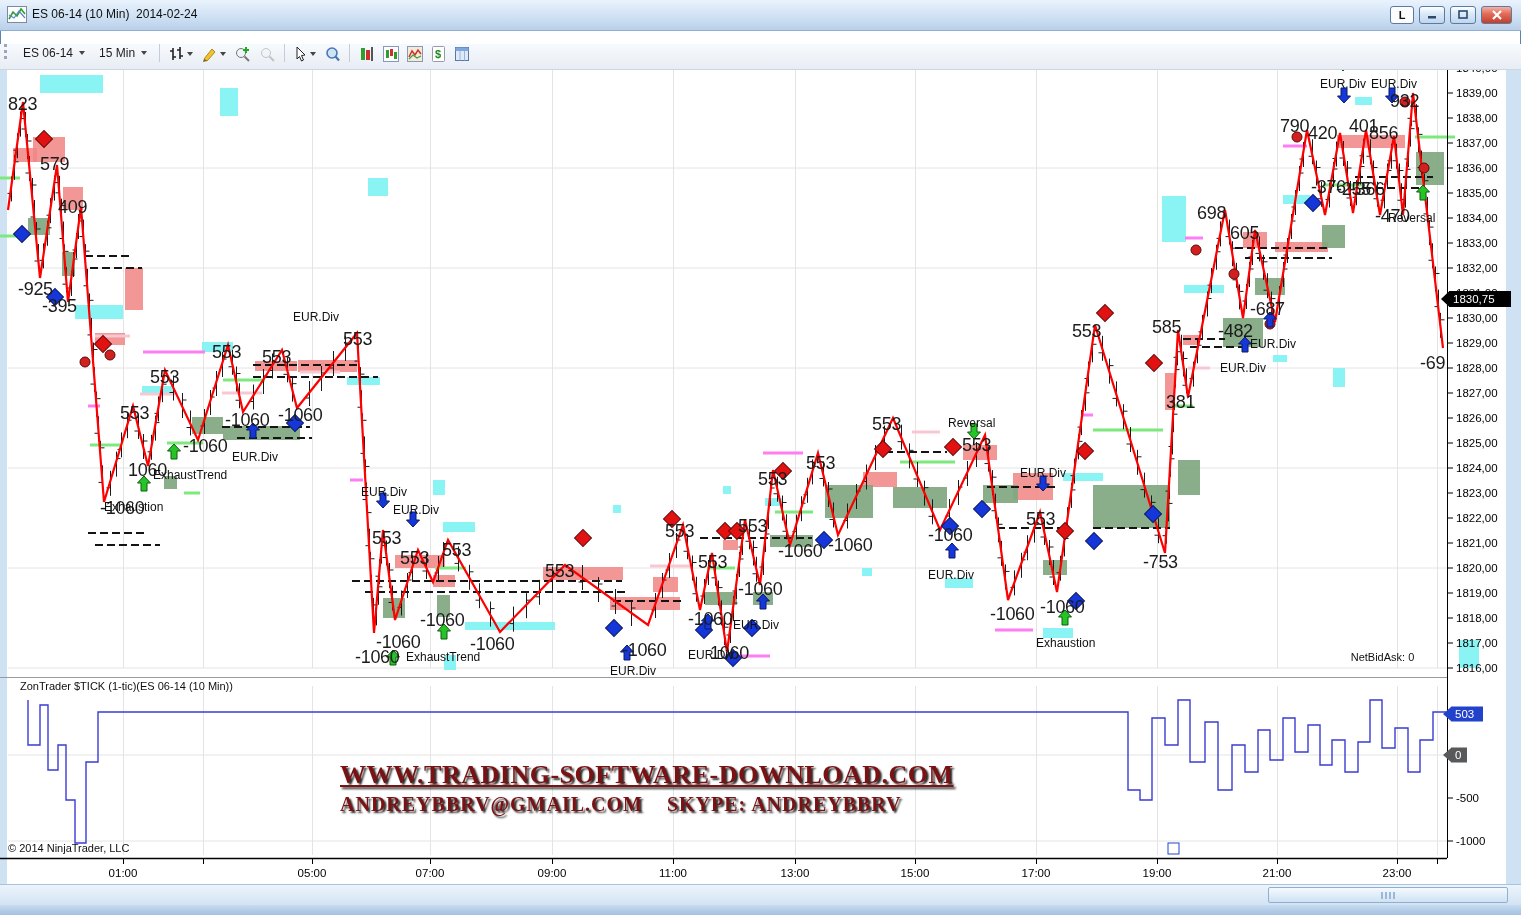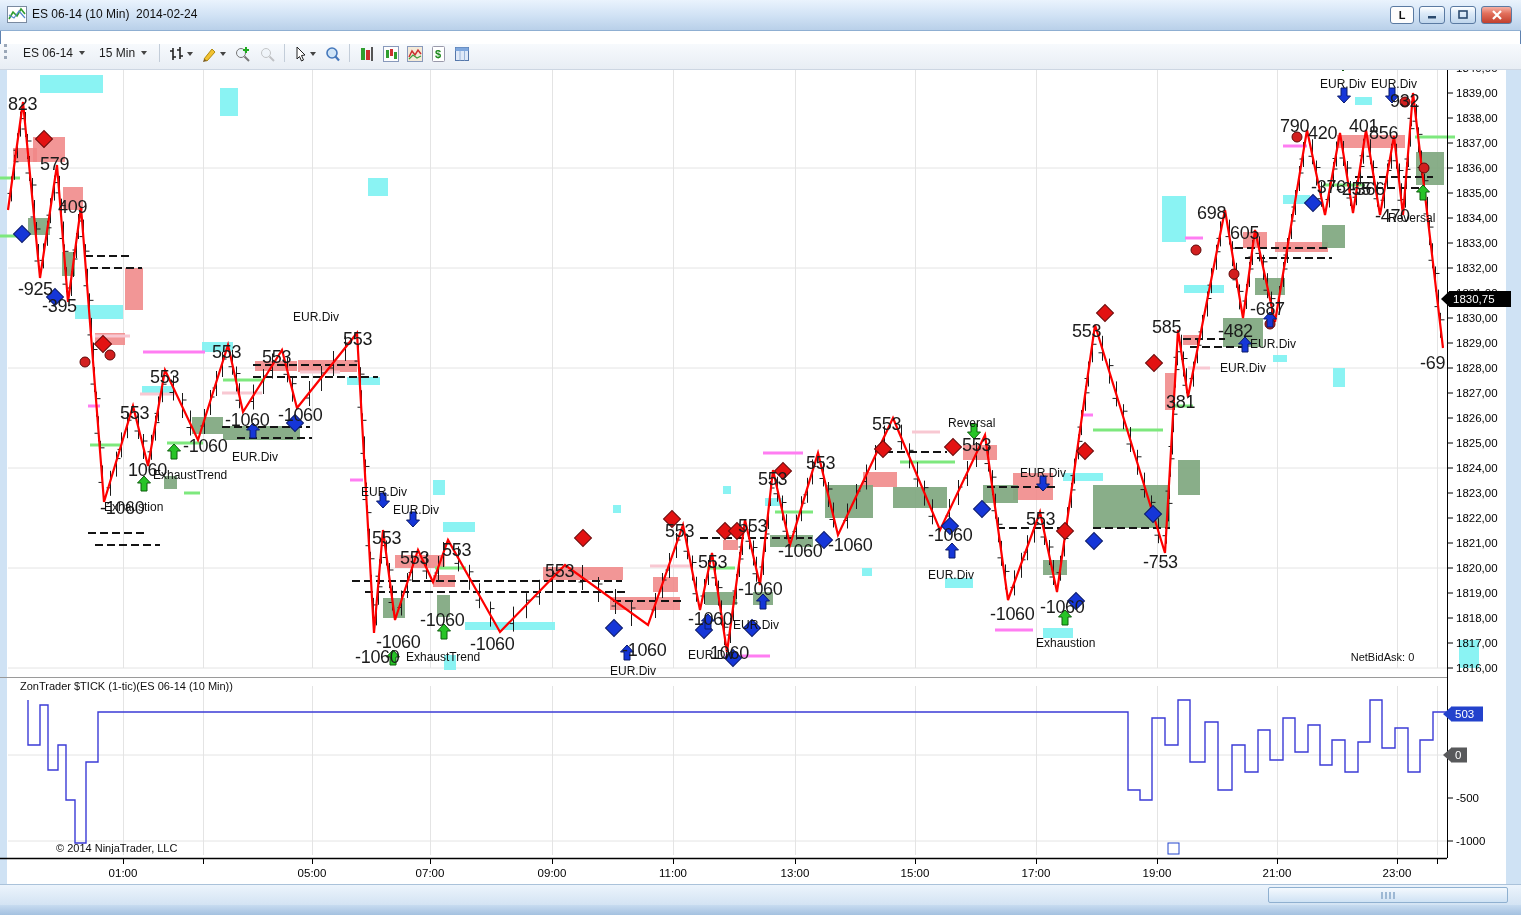--- a/index.html
+++ b/index.html
@@ -23,21 +23,21 @@
   .tb-grip{width:4px;height:15px;border-left:3px dotted #9aa7b8;margin-right:3px;}
   .tb-dd{display:flex;align-items:center;gap:6px;padding:2px 5px;font-size:12px;color:#1c1c1c;}
   .caret{width:0;height:0;border-left:3.5px solid transparent;border-right:3.5px solid transparent;border-top:4px solid #444;}
   .tb-sep{width:1px;height:18px;background:#c3cdd9;margin:0 3px;}
   .tb-ic{height:20px;display:flex;align-items:center;justify-content:center;gap:2px;padding:0 2px;}
 
   
   .indicator-label{position:absolute;left:10px;top:60px;font-size:11px;color:#101010;z-index:4;}
   .lower-label{position:absolute;left:8px;top:680px;font-size:11px;color:#101010;z-index:4;margin-left:12px;}
   .netbidask{position:absolute;left:1322px;top:651px;width:121px;text-align:center;font-size:11px;color:#101010;z-index:4;}
-  .copyright{position:absolute;left:8px;top:842px;font-size:11px;color:#101010;z-index:4;padding-left:48px;}
+  .copyright{position:absolute;left:8px;top:842px;font-size:11px;color:#101010;z-index:4;}
 
   .watermark{position:absolute;left:340px;top:760px;width:560px;text-align:center;z-index:4;color:#7a1214;
     font-family:"Liberation Serif",serif;font-weight:bold;}
   .wm1{font-size:26px;letter-spacing:0.5px;text-decoration:underline;text-shadow:2px 2px 2px rgba(0,0,0,0.85);white-space:pre;}
   .wm2{font-size:20px;margin-top:3px;letter-spacing:1px;text-shadow:2px 2px 2px rgba(0,0,0,0.85);white-space:pre;}
 
   
   .hscroll{position:absolute;left:0;top:884px;width:1521px;height:21px;z-index:6;
     background:linear-gradient(#ecf4fc,#d3e3f3);border-top:1px solid #aac2da;box-sizing:border-box;}
   .hthumb{position:absolute;left:1268px;top:2px;width:240px;height:16px;border:1px solid #8fb0d0;border-radius:2px;
@@ -1065,20 +1065,24 @@
         <line x1="6" y1="5" x2="6" y2="14.5" stroke="#99b4d8"></line>
           <line x1="10.5" y1="5" x2="10.5" y2="14.5" stroke="#99b4d8"></line>
       </svg>
     </div>
   </div>
 
   <div class="lower-label">ZonTrader $TICK (1-tic)(ES 06-14 (10 Min))</div>
   <div class="netbidask">NetBidAsk: 0</div>
   <div class="copyright">© 2014 NinjaTrader, LLC</div>
 
+  <div class="watermark">
+    <div class="wm1">WWW.TRADING-SOFTWARE-DOWNLOAD.COM</div>
+    <div class="wm2">ANDREYBBRV@GMAIL.COM    SKYPE: ANDREYBBRV</div>
+  </div>
 
   <div class="hscroll">
     <div class="hthumb">
       <div class="hgrip"></div>
     </div>
   </div>
   <div class="frame-bottom"></div>
 </div>
 
 </body></html>

